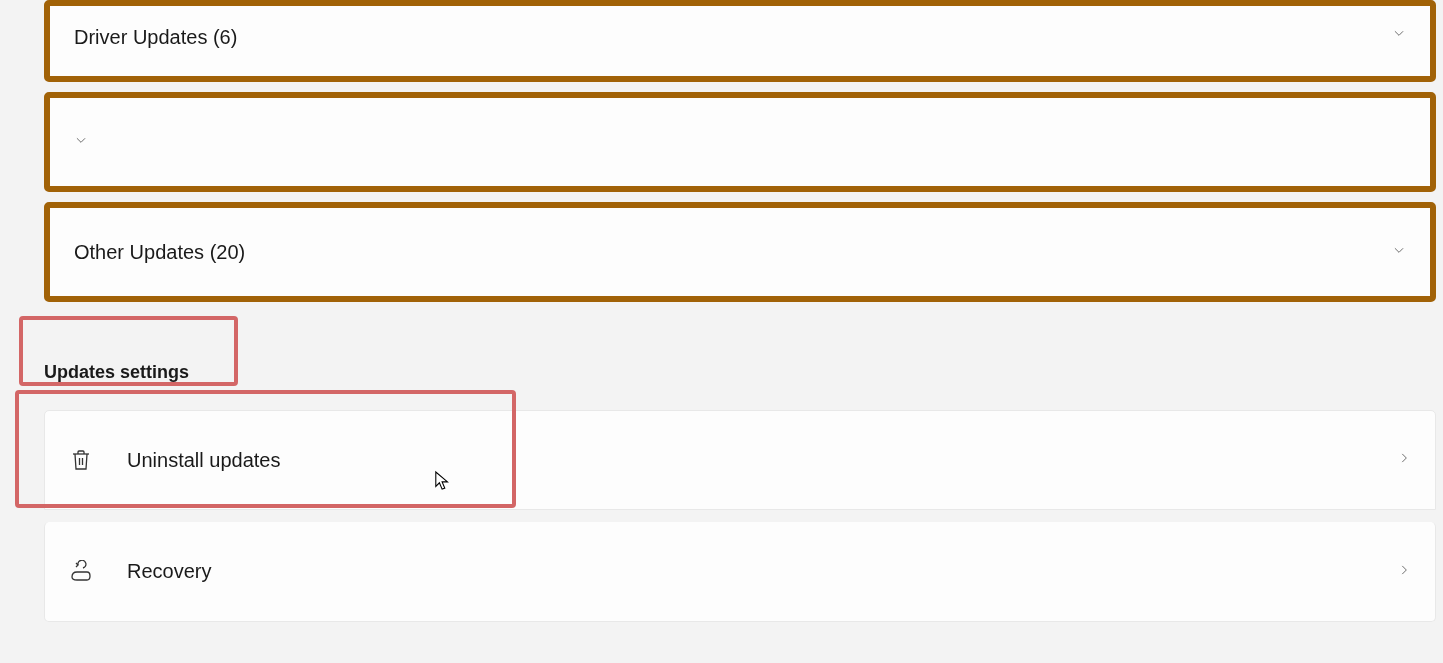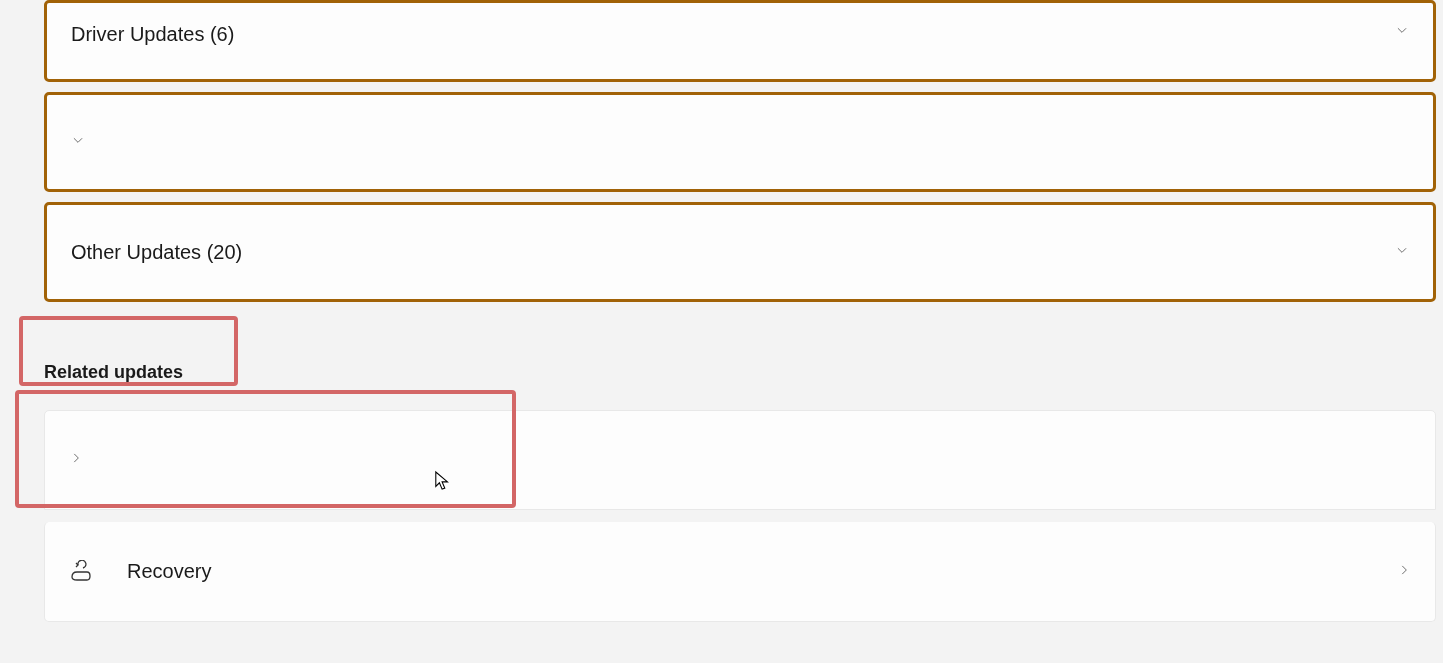--- a/index.html
+++ b/index.html
@@ -15,21 +15,21 @@
     overflow: hidden;
     position: relative;
   }
   .content {
     padding-left: 44px;
     padding-right: 7px;
     padding-top: 0;
   }
   .card {
     background: #fdfdfd;
-    border: 3px solid #a16207;
+    border: 6px solid #a16207;
     border-radius: 5px;
     margin-bottom: 10px;
     display: flex;
     align-items: center;
     justify-content: space-between;
     padding: 0 24px;
   }
   .update-card {
     height: 100px;
     margin-top: -17px;
@@ -159,24 +159,36 @@
 
   <div class="card update-card">
     <span class="card-label">Other Updates (20)</span>
     <span class="chevron-down-icon">
       <svg viewBox="0 0 24 24">
           <polyline points="5 9 12 16 19 9"></polyline>
         </svg>
     </span>
   </div>
 
-  <div class="section-heading">Related updates</div>
+  <div class="section-heading">Updates settings</div>
 
   <div class="related-group">
     <div class="related-row">
+      <div class="left">
+        <span class="row-icon">
+          <svg viewBox="0 0 24 24">
+            <path d="M4 6 H20"></path>
+            <path d="M6 6 L7 21 H17 L18 6"></path>
+            <path d="M9 6 V4 C9 3 10 3 10 3 H14 C14 3 15 3 15 4 V6"></path>
+            <line x1="10.5" y1="10" x2="10.5" y2="17"></line>
+            <line x1="13.5" y1="10" x2="13.5" y2="17"></line>
+          </svg>
+        </span>
+        <span class="row-label">Uninstall updates</span>
+      </div>
       <span class="chevron-right-icon">
         <svg viewBox="0 0 24 24">
             <polyline points="9 5 16 12 9 19"></polyline>
           </svg>
       </span>
     </div>
 
     <div class="related-row">
       <div class="left">
         <span class="row-icon">

